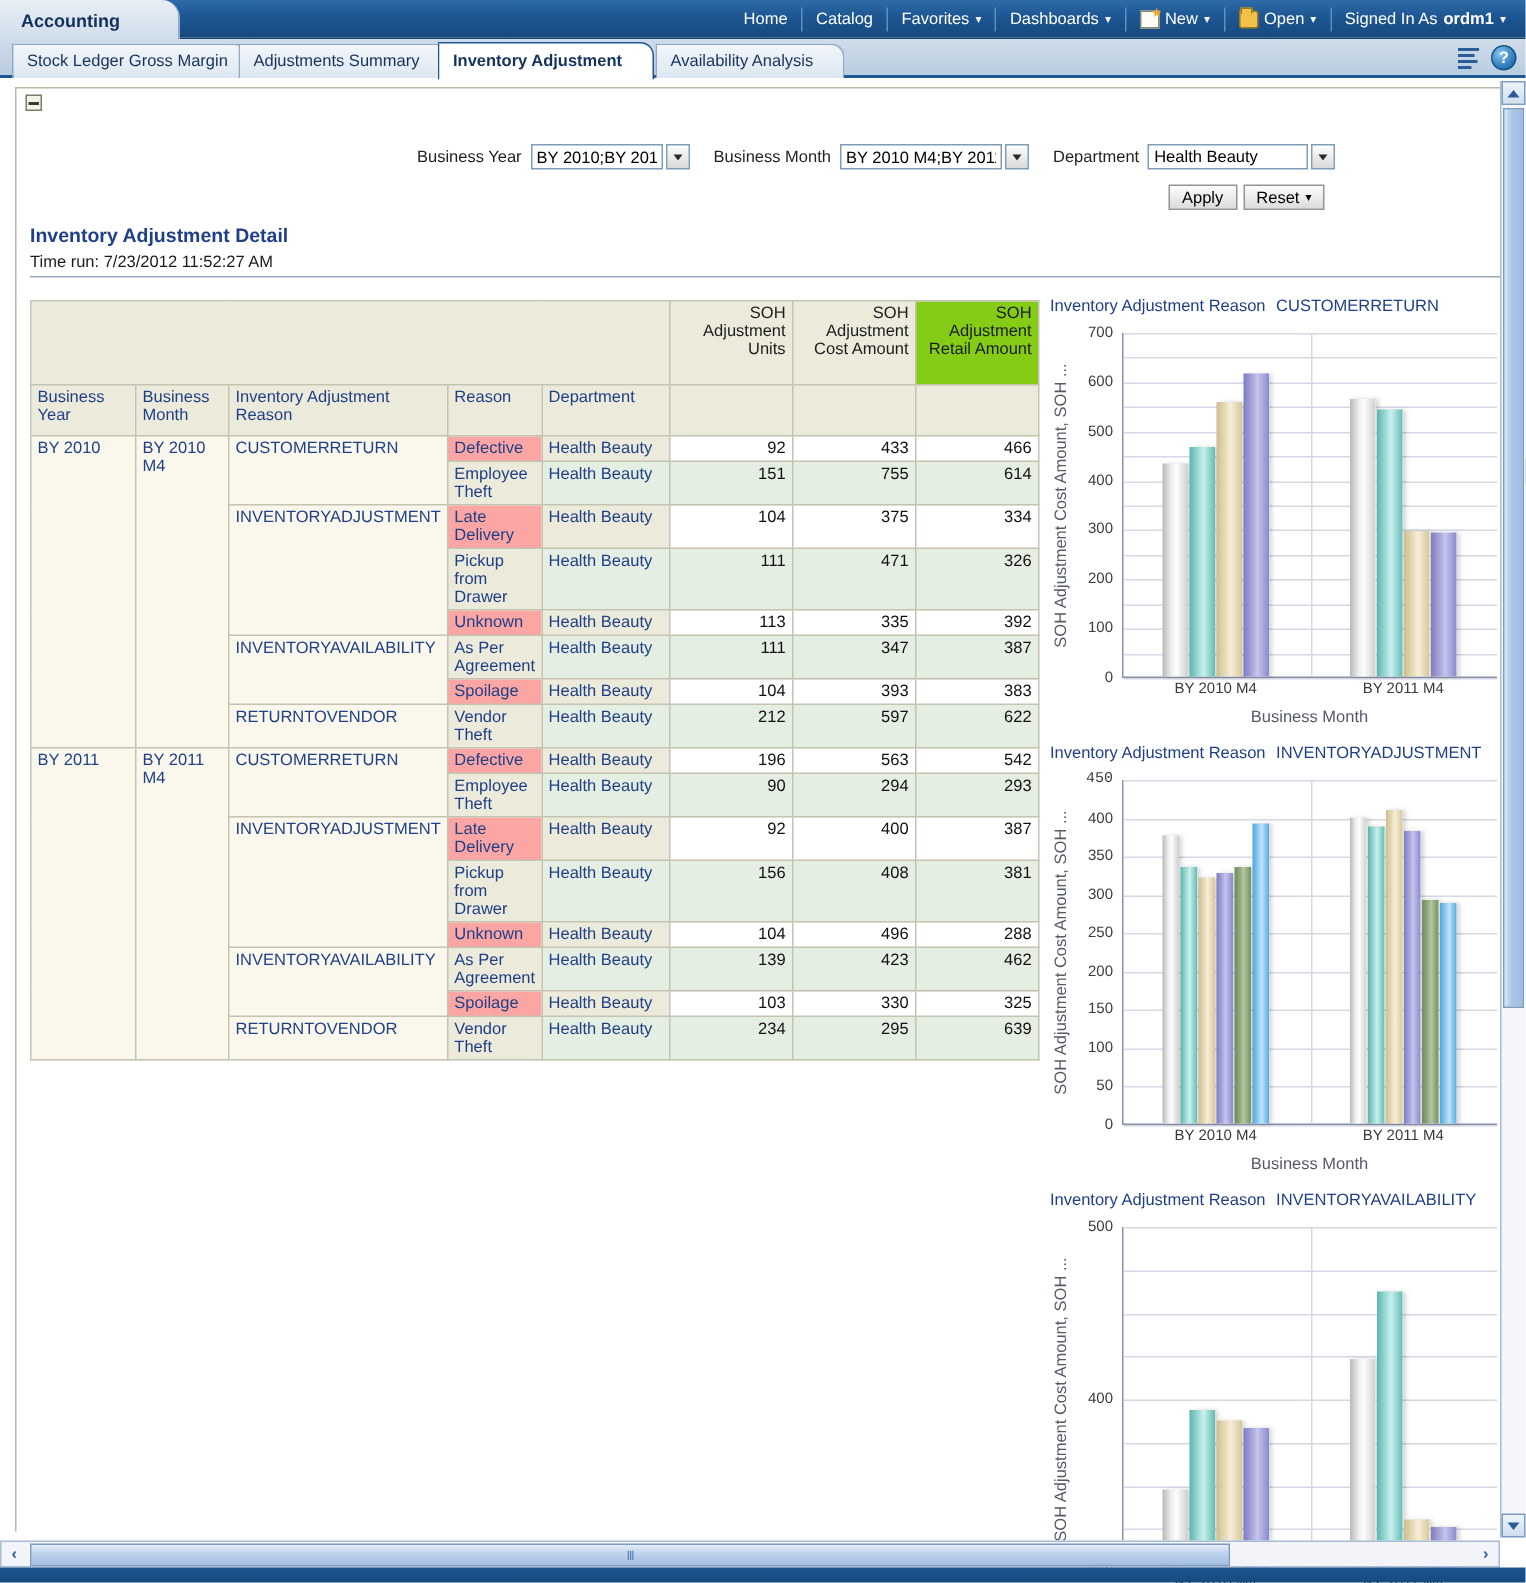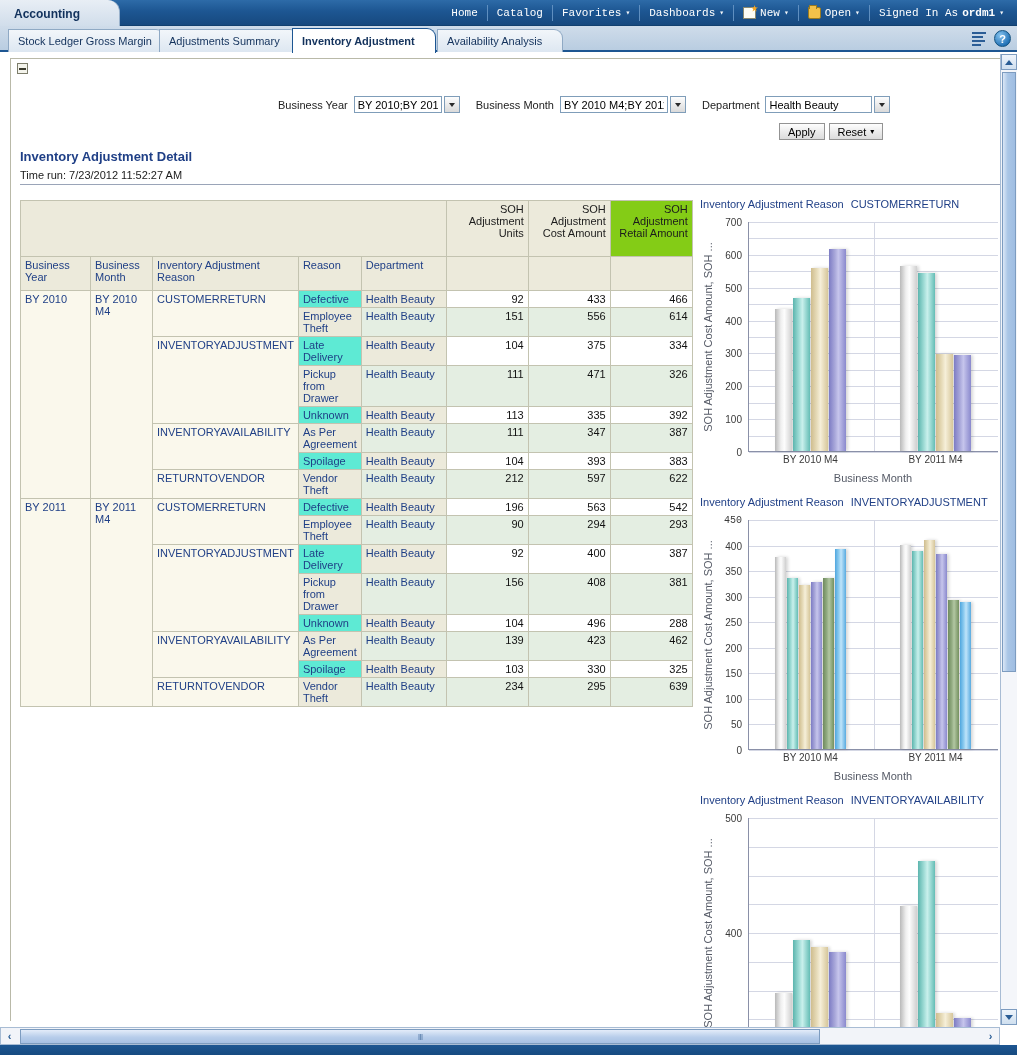--- a/index.html
+++ b/index.html
@@ -12,21 +12,21 @@
     background: #ffffff;
   }
   
   .global-bar {
     position: absolute; left: 0; top: 0; width: 1017px; height: 26px;
     background: linear-gradient(to bottom, #2d6ba8 0%, #1d5692 45%, #17497f 100%);
     border-bottom: 1px solid #12406f;
   }
   .global-nav {
     position: absolute; right: 4px; top: 0; height: 26px;
-    display: flex; align-items: center; font-family: Liberation Mono, monospace;
+    display: flex; align-items: center;
   }
   .gn-item {
     color: #ffffff; font-size: 11px; padding: 0 9px; height: 16px;
     line-height: 16px; display: flex; align-items: center; gap: 4px;
     border-right: 1px solid #5f8fc0; white-space: nowrap;
   }
   .gn-item:last-child { border-right: none; }
   .gn-item.nb { border-right: none; }
   .caret { font-size: 8px; opacity: .95; }
   .user-name { font-weight: bold; }
@@ -163,21 +163,21 @@
   table.pivot td, table.pivot th {
     border: 1px solid #c3c3b0; padding: 2px 4px;
     vertical-align: top; font-weight: normal; text-align: left;
     font-family: "Liberation Sans", sans-serif;
   }
   .hdr-top td { background: #eceadb; color: #1c1c1c; height: 56px; }
   .hdr-sub td { background: #eceadb; color: #1f3f86; height: 34px; }
   .c-year { width: 70px; background:#faf8ec; color:#1f3f86; }
   .c-month { width: 62px; background:#faf8ec; color:#1f3f86; }
   .c-reason { width: 134px; background:#faf8ec; color:#1f3f86; }
-  .c-rsn2 { width: 62px; background:#5eead4; color:#1f3f86; }
+  .c-rsn2 { width: 62px; background:#fca5a5; color:#1f3f86; }
   .c-dept { width: 85px; background:#eceadb; color:#1f3f86; }
   .c-num { width: 82px; text-align: right !important; color:#111; }
   tr.alt .c-num { background: #e4eee2; }
   tr.alt .c-dept { background: #e4eee2; }
   tr.alt .c-rsn2 { background: #eceadb; }
   
   .charts { position: absolute; left: 700px; top: 198px; width: 302px; }
   .chart-block { position: relative; margin-bottom: 22px; }
   .chart-title {
     font-size: 11px; color: #1f3f86; white-space: nowrap; margin-bottom: 12px;
@@ -417,21 +417,21 @@
         <td class="c-rsn2">Defective</td>
         <td class="c-dept">Health Beauty</td>
         <td class="c-num">92</td>
         <td class="c-num">433</td>
         <td class="c-num">466</td>
       </tr>
       <tr class="alt">
         <td class="c-rsn2">Employee Theft</td>
         <td class="c-dept">Health Beauty</td>
         <td class="c-num">151</td>
-        <td class="c-num">556</td>
+        <td class="c-num">755</td>
         <td class="c-num">614</td>
       </tr>
       <tr>
         <td class="c-reason" rowspan="3">INVENTORYADJUSTMENT</td>
         <td class="c-rsn2">Late Delivery</td>
         <td class="c-dept">Health Beauty</td>
         <td class="c-num">104</td>
         <td class="c-num">375</td>
         <td class="c-num">334</td>
       </tr>

